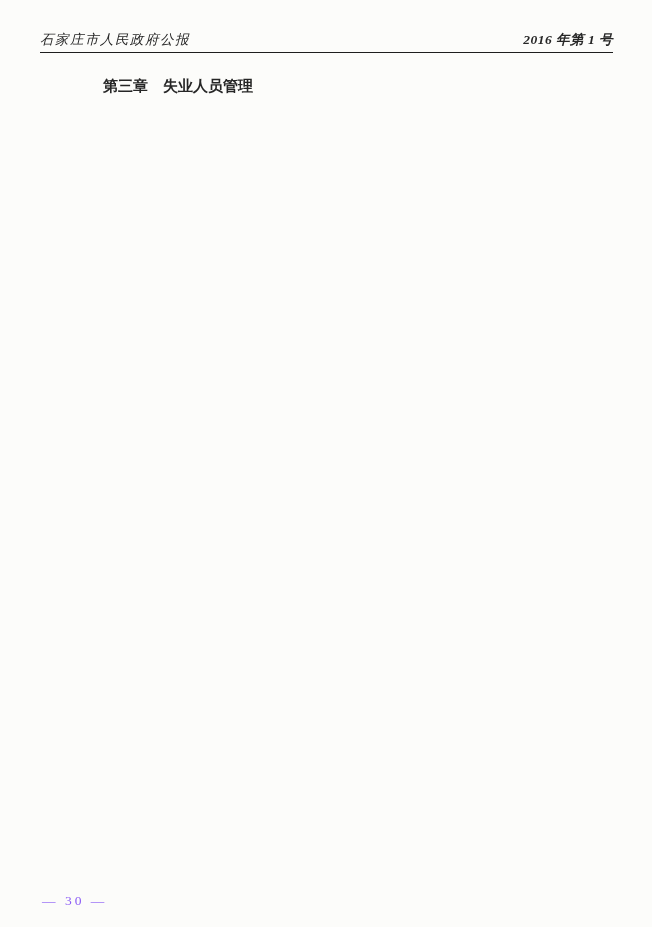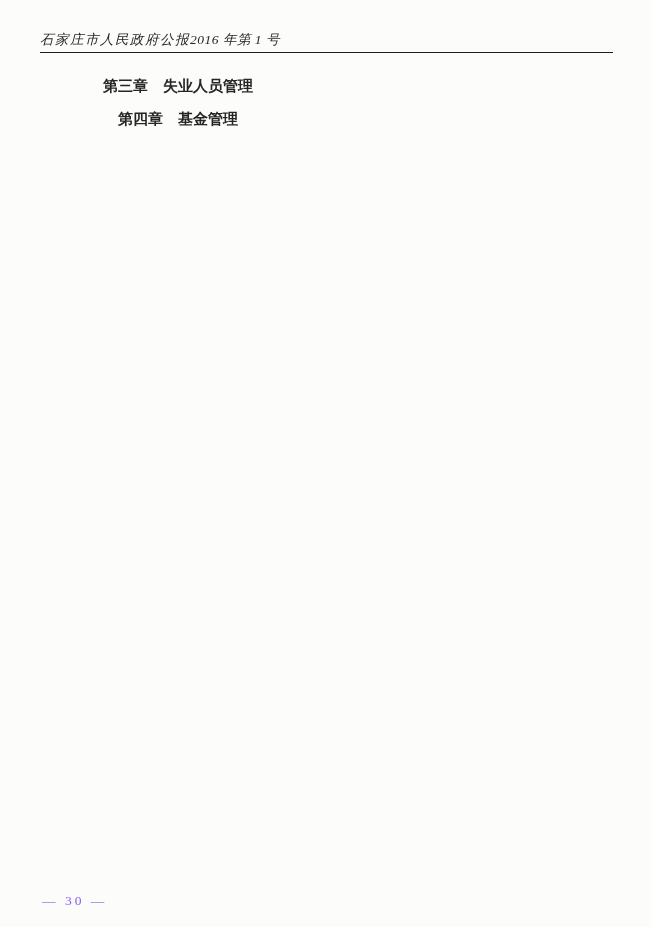--- a/index.html
+++ b/index.html
@@ -15,29 +15,29 @@
     background: #fcfcfa;
     box-sizing: border-box;
     padding: 32px 39px 0 40px;
     font-family: "Liberation Serif", "DejaVu Serif", serif;
     color: #2b2b2b;
     overflow: hidden;
   }
   
   .running-head {
     display: flex;
-    justify-content: flex-start;
+    justify-content: space-between;
     align-items: flex-end;
     font-size: 13.5px;
     line-height: 15px;
     font-style: italic;
     color: #262626;
   }
   .running-head .gazette-title { letter-spacing: 1.5px; }
-  .running-head .issue-label   { letter-spacing: 0.5px; }
+  .running-head .issue-label   { letter-spacing: 0.5px; font-weight: bold; }
   .head-rule {
     border: 0;
     border-top: 1.7px solid #1e1e1e;
     margin: 5px 0 0 0;
   }
   
   .columns {
     display: flex;
     gap: 18px;
     margin-top: 13px;
@@ -77,21 +77,20 @@
   <header class="running-head">
     <span class="gazette-title">石家庄市人民政府公报</span>
     <span class="issue-label">2016 年第 1 号</span>
   </header>
 
   <hr class="head-rule">
 
   <main class="columns">
     <section class="column" id="col-left">
         <div class="chapter">第三章　失业人员管理</div>
-        <div class="chapter">第四章　基金管理</div>
       </section>
     <section class="column" id="col-right"></section>
   </main>
 
   <footer class="page-footer">
     <span>— 30 —</span>
   </footer>
 
 </div>
 

